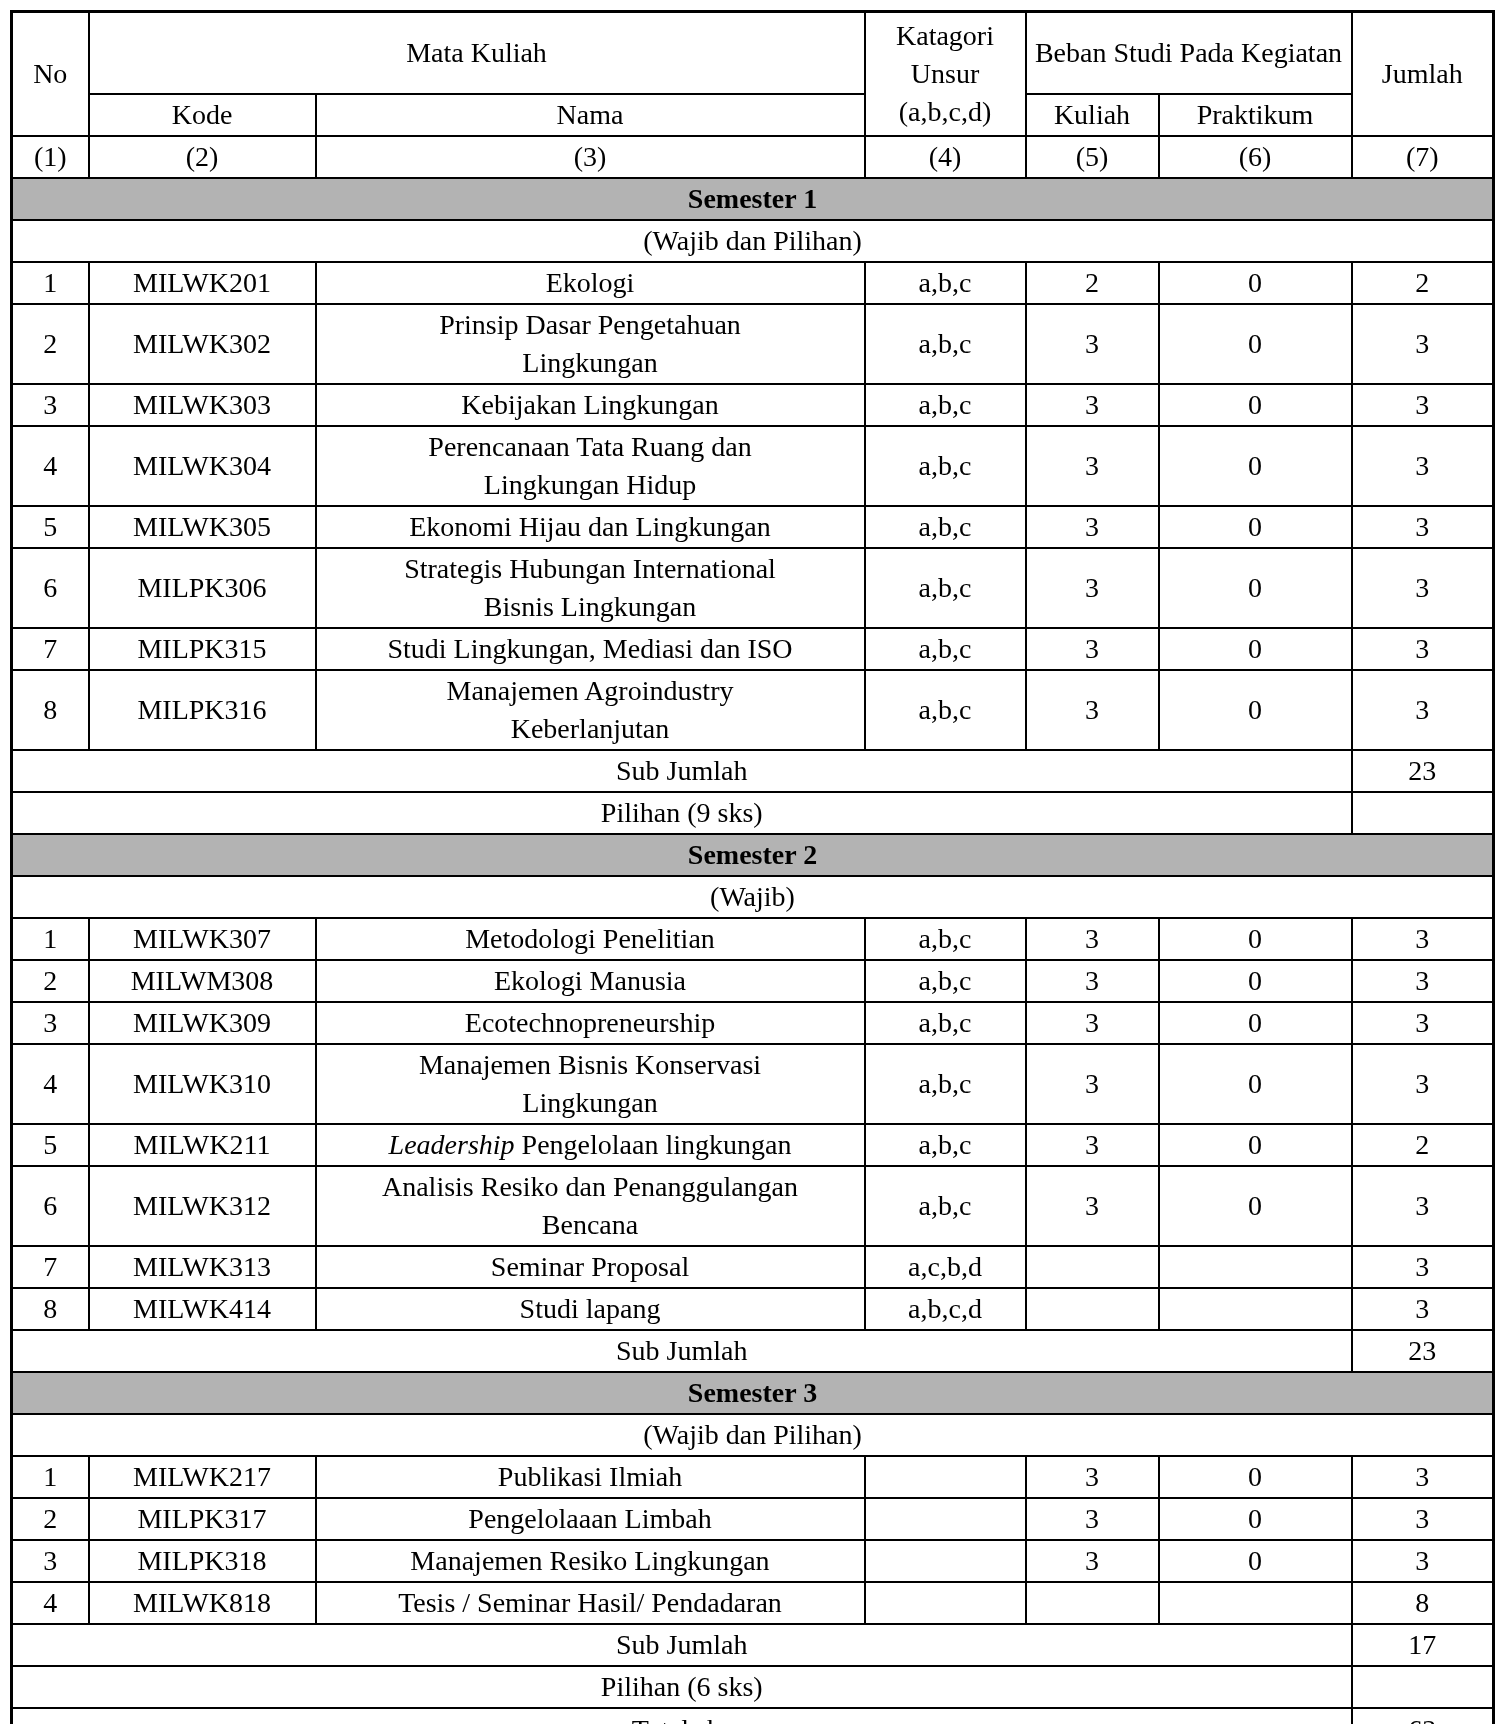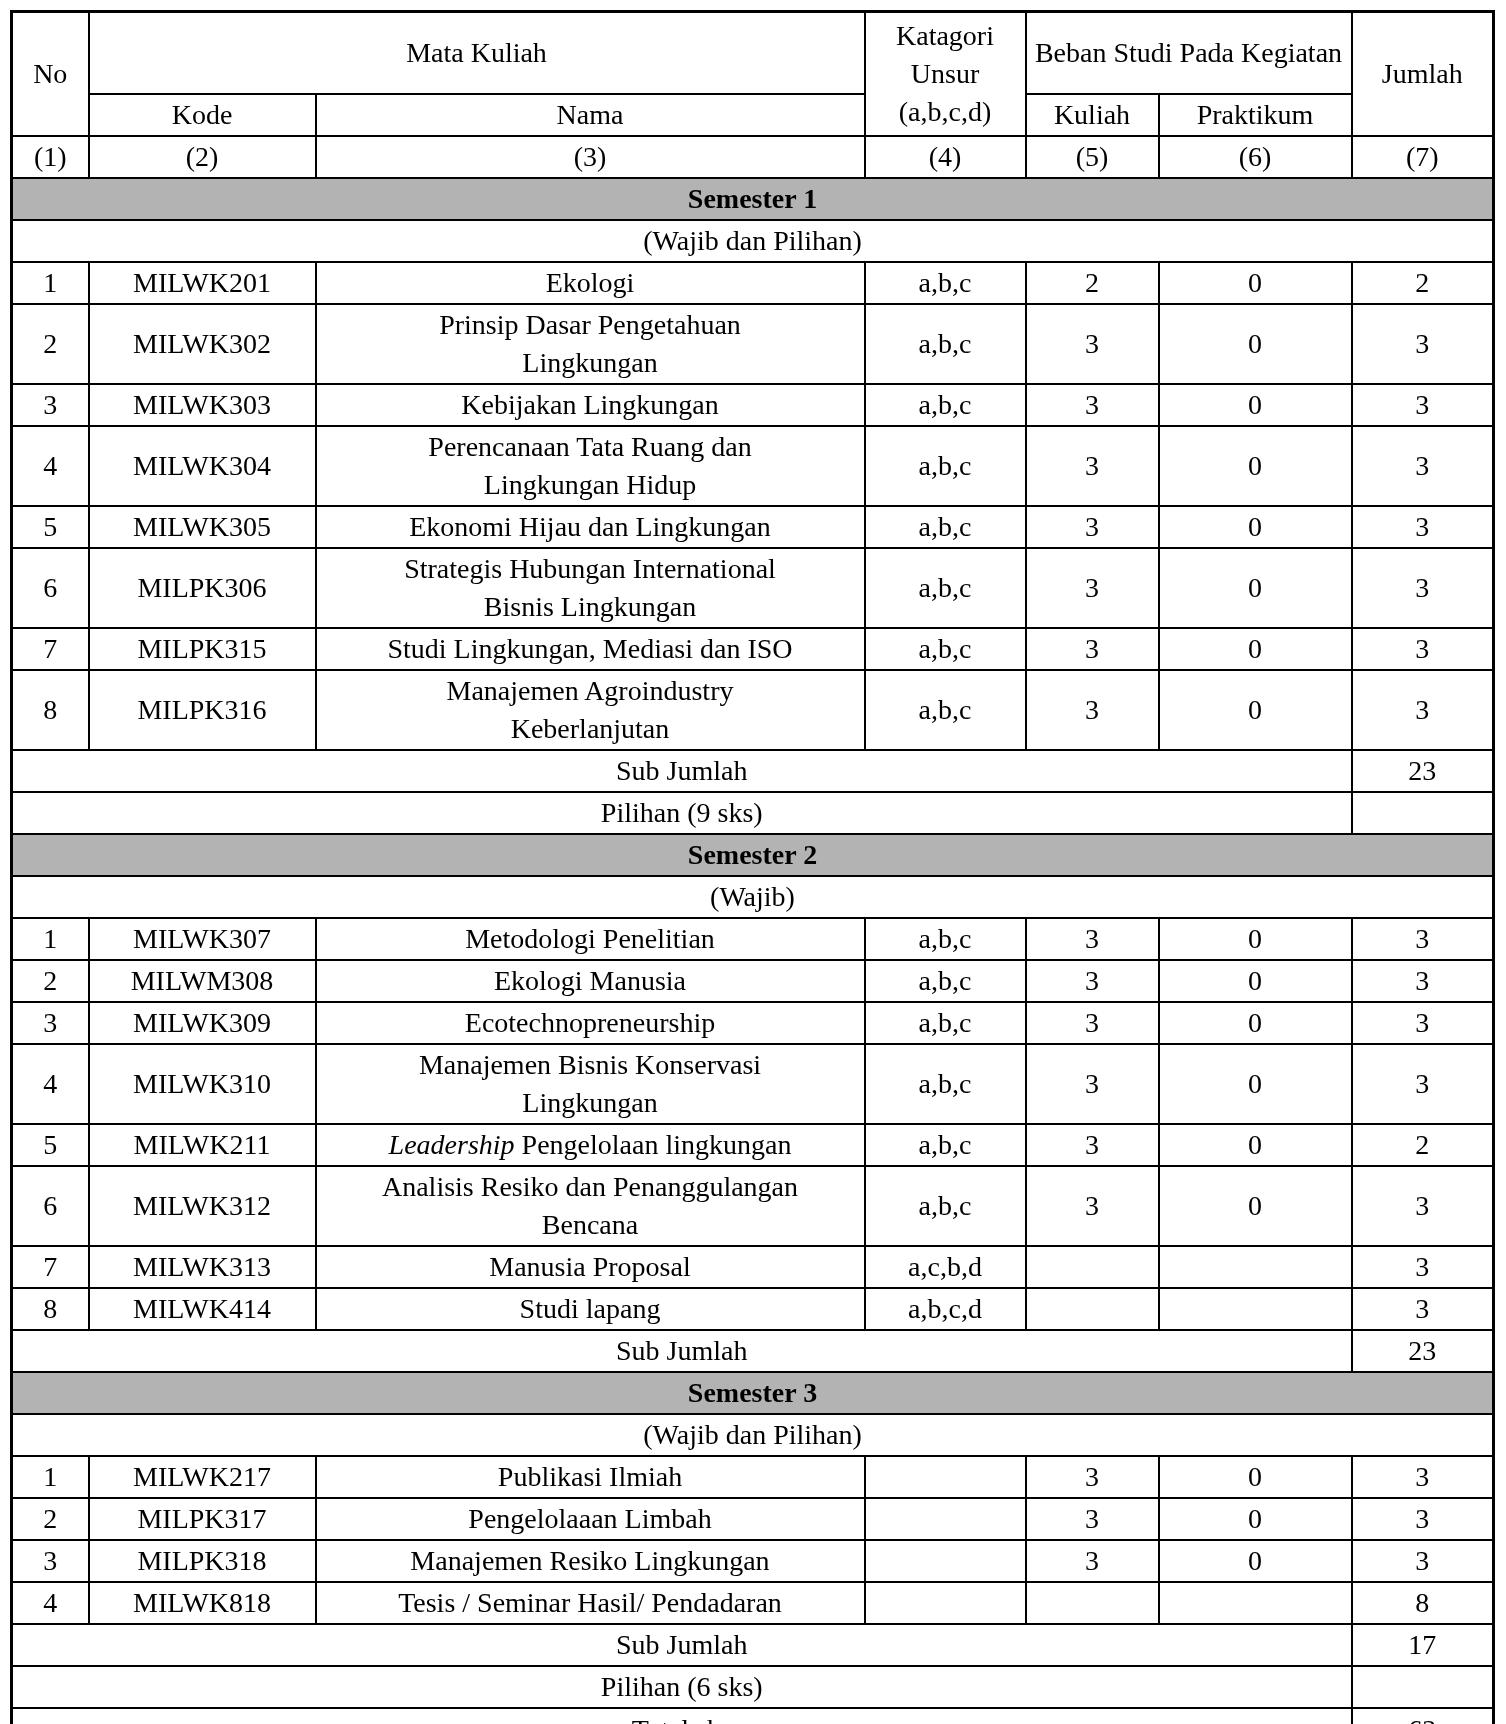--- a/index.html
+++ b/index.html
@@ -222,21 +222,21 @@
           <td class="left pre">Analisis Resiko dan Penanggulangan
 Bencana</td>
           <td class="left">a,b,c</td>
           <td>3</td>
           <td>0</td>
           <td>3</td>
         </tr>
         <tr class="r-course">
           <td>7</td>
           <td>MILWK313</td>
-          <td class="left pre">Manusia Proposal</td>
+          <td class="left pre">Seminar Proposal</td>
           <td class="left">a,c,b,d</td>
           <td></td>
           <td></td>
           <td>3</td>
         </tr>
         <tr class="r-course">
           <td>8</td>
           <td>MILWK414</td>
           <td class="left pre">Studi lapang</td>
           <td class="left">a,b,c,d</td>

